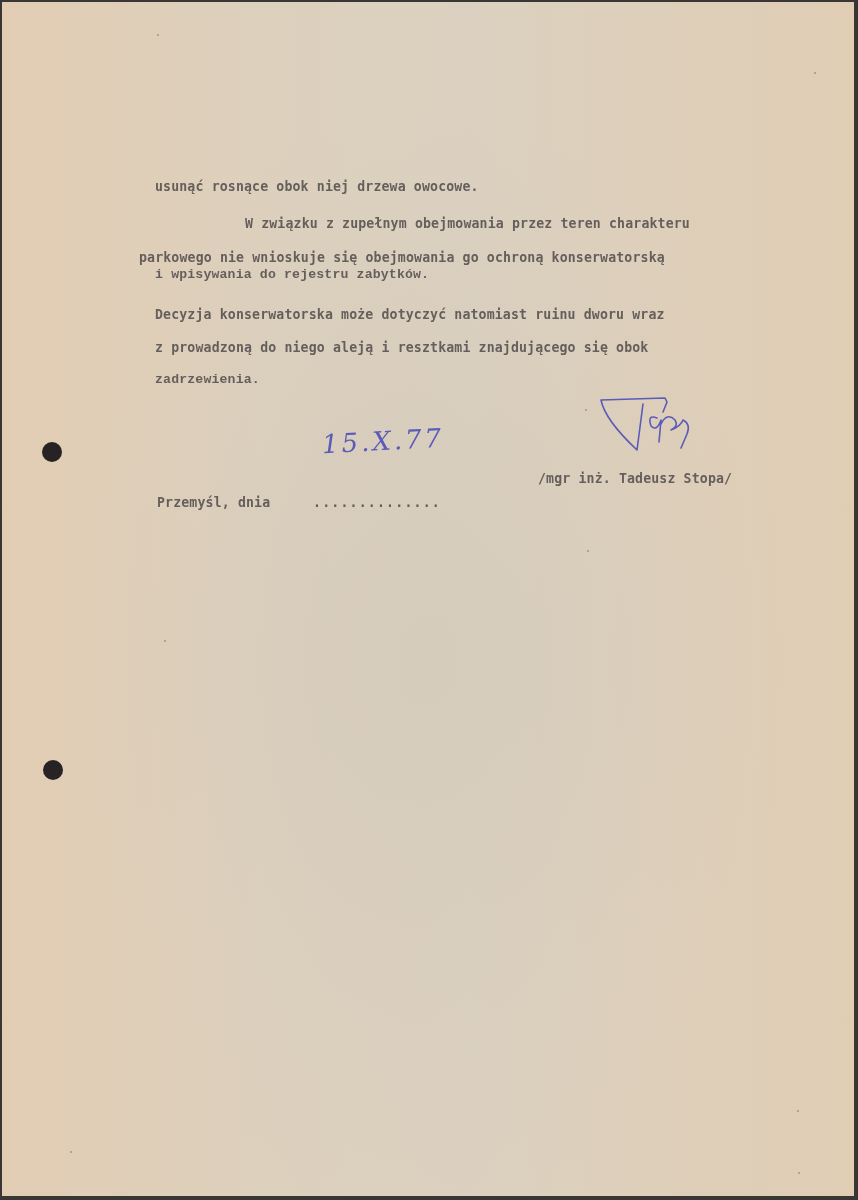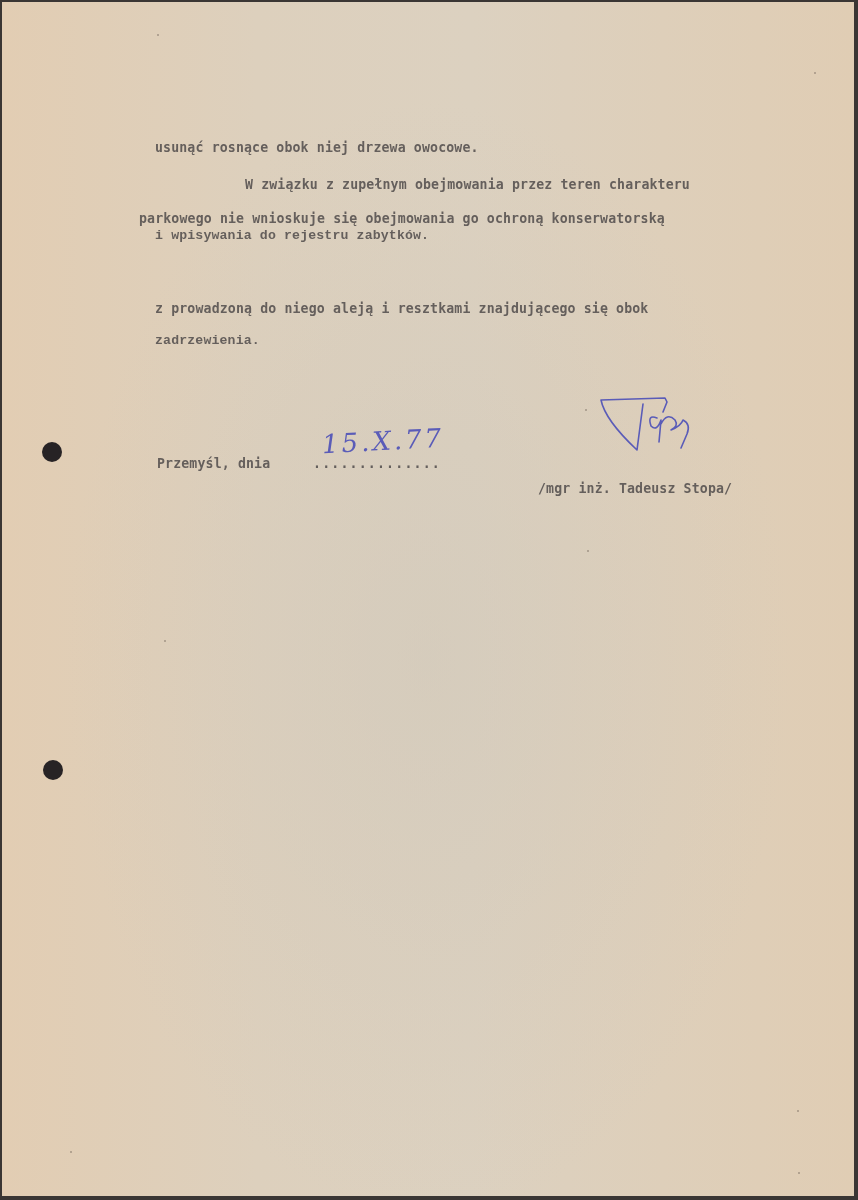--- a/index.html
+++ b/index.html
@@ -24,20 +24,21 @@
     .typed {
       position: absolute;
       font-family: "DejaVu Sans Mono", monospace;
       font-size: 13.2px;
       font-weight: bold;
       color: #55504f;
       letter-spacing: 0.15px;
       white-space: pre;
       line-height: 1;
       opacity: 0.88;
+      margin-top: 39px;
     }
     .handwriting {
       position: absolute;
       font-family: "DejaVu Serif", serif;
       font-style: italic;
       color: #5a5cb8;
       white-space: pre;
     }
     .punch-hole {
       position: absolute;
@@ -59,28 +60,29 @@
 <body>
 
 <div class="page">
 
   <div class="typed" style="left:153px; top:139px;">usunąć rosnące obok niej drzewa owocowe.</div>
 
   <div class="typed" style="left:243px; top:176px;">W związku z zupełnym obejmowania przez teren charakteru</div>
   <div class="typed" style="left:137px; top:210px;">parkowego nie wnioskuje się obejmowania go ochroną konserwatorską</div>
   <div class="typed" style="left:153px; top:227px;font-family:Liberation Mono, monospace;">i wpisywania do rejestru zabytków.</div>
 
+  <div class="typed" style="left:153px; top:267px;">Decyzja konserwatorska może dotyczyć natomiast ruinu dworu wraz</div>
   <div class="typed" style="left:153px; top:300px;">z prowadzoną do niego aleją i resztkami znajdującego się obok</div>
   <div class="typed" style="left:153px; top:332px;font-family:Liberation Mono, monospace;">zadrzewienia.</div>
 
   <div class="typed" style="left:155px; top:455px;">Przemyśl, dnia</div>
   <div class="typed" style="left:311px; top:455px; letter-spacing:1.2px;">..............</div>
   <div class="handwriting" style="left:320px; top:424px; font-size:26px; letter-spacing:3px; transform: rotate(-3deg);">15.X.77</div>
 
-  <div class="typed" style="left:536px; top:480px;">/mgr inż. Tadeusz Stopa/</div>
+  <div class="typed" style="left:536px; top:431px;">/mgr inż. Tadeusz Stopa/</div>
 
   <svg style="position:absolute; left:593px; top:388px;" width="120" height="70" viewBox="0 0 120 70">
     <path d="M6 10 L70 8 L72 12 L68 22 M6 10 Q10 30 42 60 L48 14" fill="none" stroke="#5a5cb8" stroke-width="1.6" stroke-linecap="round" stroke-linejoin="round"></path>
     <path d="M62 28 Q52 24 56 36 Q62 42 66 30 L64 52 M66 34 Q72 22 80 30 Q84 36 76 40 Q86 36 88 30 Q96 34 92 44 L86 58" fill="none" stroke="#5a5cb8" stroke-width="1.6" stroke-linecap="round" stroke-linejoin="round"></path>
   </svg>
 
   <div class="punch-hole" style="left:40px; top:440px;"></div>
   <div class="punch-hole" style="left:41px; top:758px;"></div>
 
   <div class="speck" style="left:155px; top:32px;"></div>

